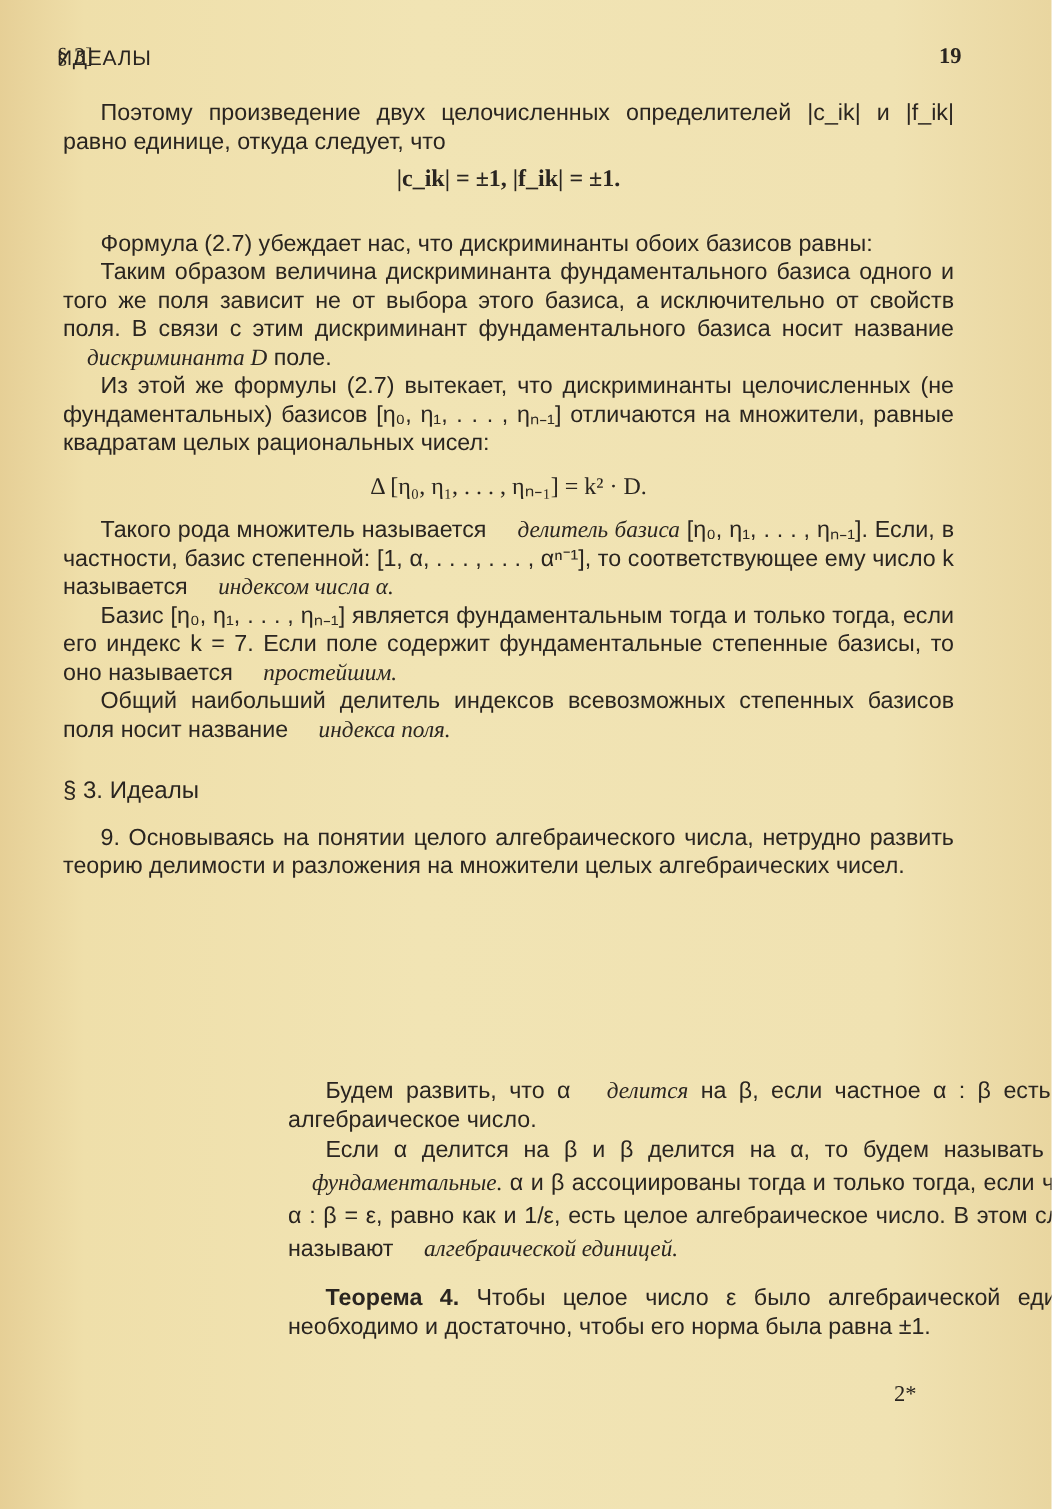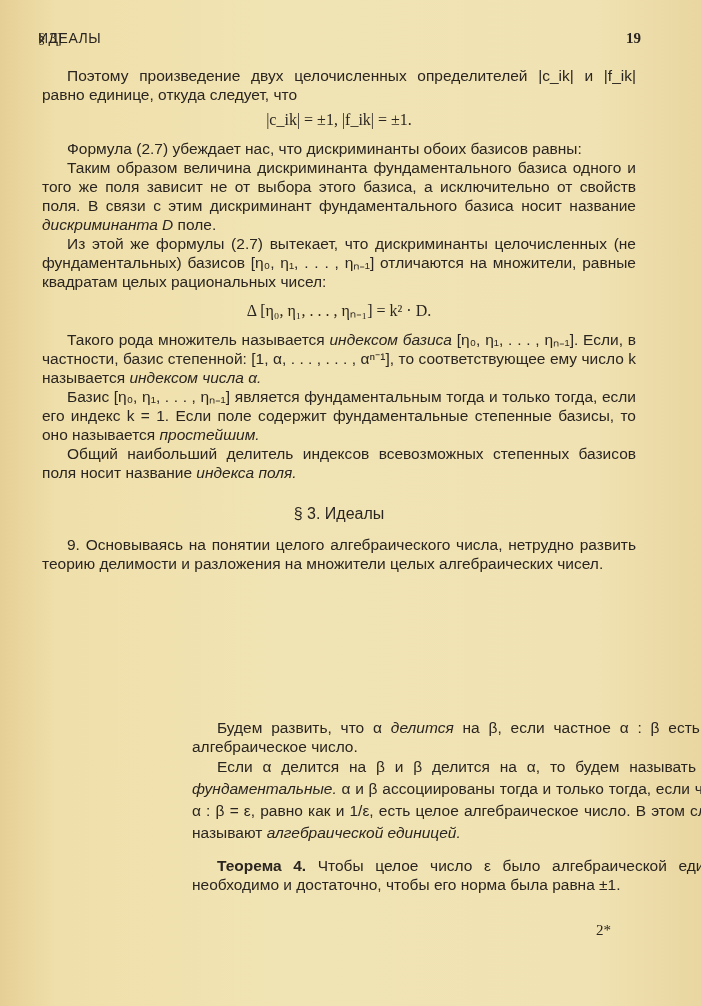--- a/index.html
+++ b/index.html
@@ -11,45 +11,45 @@
     position:relative;
   }
   .page { position:absolute; left:0; top:0; width:701px; height:1006px; }
   .header { position:absolute; top:30px; left:38px; right:60px; height:22px; font-family:"Liberation Serif", serif; font-size:15px; }
   .header .sec { position:absolute; left:0; }
   .header .title { position:absolute; left:0; right:0; letter-spacing:0.5px; font-family:"Liberation Sans", sans-serif; font-size:14px; }
   .header .num { position:absolute; right:0; font-weight:bold; }
   .content { position:absolute; left:42px; width:594px; font-size:15.5px; line-height:19px; }
   p { margin:0; text-align:justify; text-indent:25px; }
   .eq { text-align:center; font-family:"Liberation Serif", serif; font-size:16px; margin:10px 0; }
-  i, .it { font-style:italic; font-family:Liberation Sans, sans-serif; }
-  .h3 { text-align:center; font-size:16px; margin:0; }
+  i, .it { font-style:italic; font-family:Liberation Serif, serif;margin-left:16px; }
+  .h3 { text-align:left; font-size:16px; margin:0; }
   .indent { margin-left:76px; width:560px; }
   .footer { position:absolute; top:922px; left:596px; font-family:"Liberation Serif", serif; font-size:15px; }
   b { font-weight:bold; }
 </style>
 </head>
 <body>
 
 <div class="page">
   <div class="header">
     <span class="sec">§ 3]</span>
     <span class="title">ИДЕАЛЫ</span>
     <span class="num">19</span>
   </div>
 
   <div class="content" style="top:66px;">
     <p>Поэтому произведение двух целочисленных определителей |c_ik| и |f_ik| равно единице, откуда следует, что</p>
-    <div class="eq" style="margin:6px 0 10px;">|c_ik| = ±1,   |f_ik| = ±1.</div>
+    <div class="eq" style="margin:6px 0 24px;font-weight:bold;">|c_ik| = ±1,   |f_ik| = ±1.</div>
     <p>Формула (2.7) убеждает нас, что дискриминанты обоих базисов равны:</p>
     <p><span>Таким образом величина дискриминанта фундаментального базиса одного и того же поля зависит не от выбора этого базиса, а исключительно от свойств поля. В связи с этим дискриминант фундаментального базиса носит название </span><i>дискриминанта D</i><span> поле.</span></p>
     <p>Из этой же формулы (2.7) вытекает, что дискриминанты целочисленных (не фундаментальных) базисов [η₀, η₁, . . . , ηₙ₋₁] отличаются на множители, равные квадратам целых рациональных чисел:</p>
     <div class="eq">Δ [η₀, η₁, . . . , ηₙ₋₁] = k² · D.</div>
-    <p><span>Такого рода множитель называется </span><i>индексом базиса</i><span> [η₀, η₁, . . . , ηₙ₋₁]. Если, в частности, базис степенной: [1, α, . . . , . . . , αⁿ⁻¹], то соответствующее ему число k называется </span><i>индексом числа α.</i></p>
-    <p><span>Базис [η₀, η₁, . . . , ηₙ₋₁] является фундаментальным тогда и только тогда, если его индекс k = 1. Если поле содержит фундаментальные степенные базисы, то оно называется </span><i>простейшим.</i></p>
+    <p><span>Такого рода множитель называется </span><i>делитель базиса</i><span> [η₀, η₁, . . . , ηₙ₋₁]. Если, в частности, базис степенной: [1, α, . . . , . . . , αⁿ⁻¹], то соответствующее ему число k называется </span><i>индексом числа α.</i></p>
+    <p><span>Базис [η₀, η₁, . . . , ηₙ₋₁] является фундаментальным тогда и только тогда, если его индекс k = 7. Если поле содержит фундаментальные степенные базисы, то оно называется </span><i>простейшим.</i></p>
     <p><span>Общий наибольший делитель индексов всевозможных степенных базисов поля носит название </span><i>индекса поля.</i></p>
 
     <div class="h3" style="margin:22px 0 12px;">§ 3. Идеалы</div>
     <p>9. Основываясь на понятии целого алгебраического числа, нетрудно развить теорию делимости и разложения на множители целых алгебраических чисел.</p>
   </div>
 
   <div class="content indent" style="top:718px; left:116px;">
     <p><span>Будем развить, что α </span><i>делится</i><span> на β, если частное α : β есть целое алгебраическое число.</span></p>
     <p style="line-height:22px;"><span>Если α делится на β и β делится на α, то будем называть α и β </span><i>фундаментальные.</i><span> α и β ассоциированы тогда и только тогда, если частное α : β = ε, равно как и 1/ε, есть целое алгебраическое число. В этом случае ε называют </span><i>алгебраической единицей.</i></p>
     <p style="margin-top:12px;"><b>Теорема 4.</b><span> Чтобы целое число ε было алгебраической единицей, необходимо и достаточно, чтобы его норма была равна ±1.</span></p>

